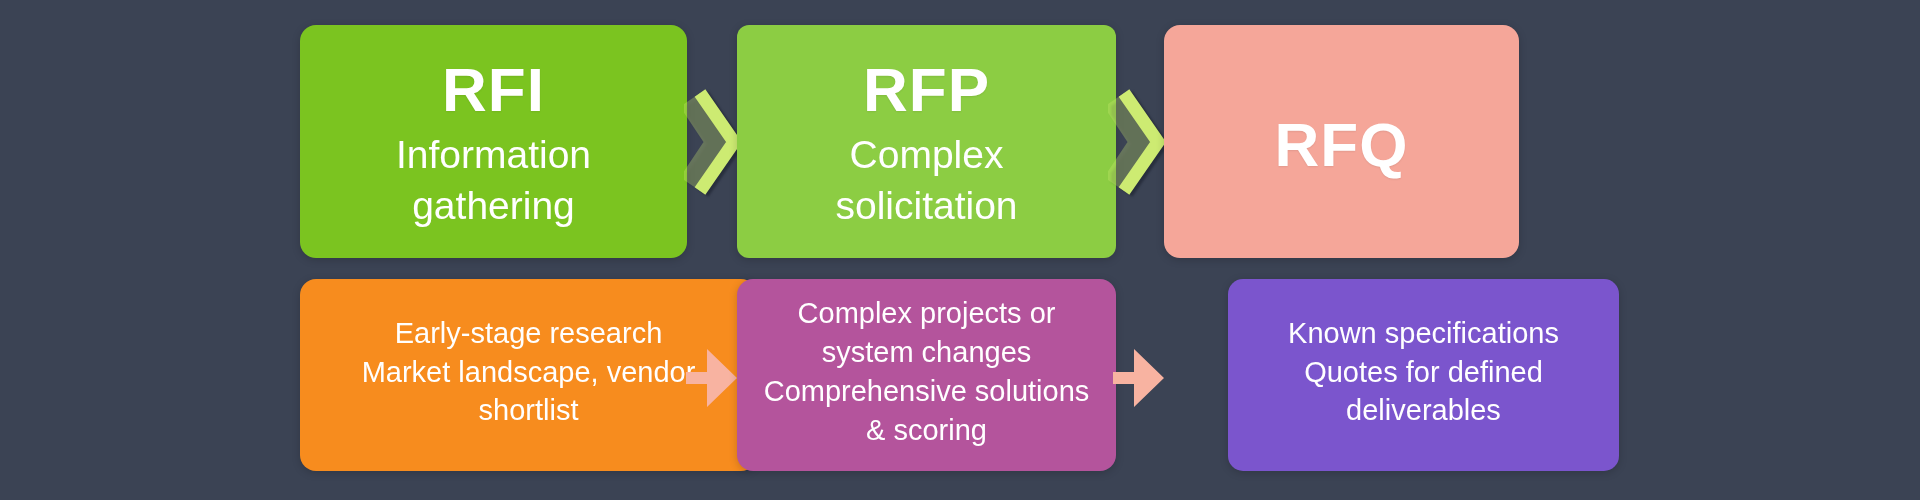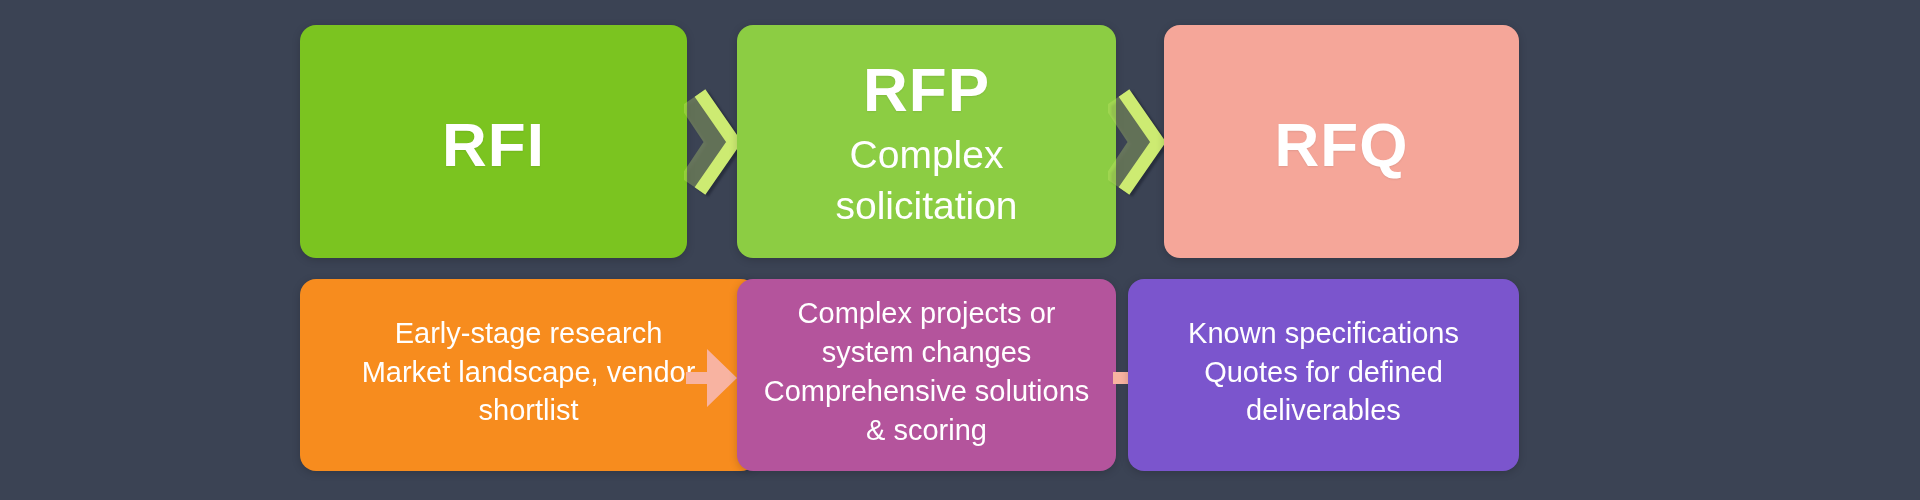--- a/index.html
+++ b/index.html
@@ -18,41 +18,41 @@
     flex-direction:column;
     align-items:center;
     justify-content:center;
     text-align:center;
     color:#fff;
     box-shadow:0 2px 8px rgba(0,0,0,0.18);
   }
   
   .stage{top:25px;height:233px;padding-top:6px;box-sizing:border-box;}
   .stage-rfi{left:300px;width:387px;background:var(--rfi-green,#7bc420);}
-  .stage-rfp{left:737px;width:379px;background:var(--rfp-green,#8ccd43);}
+  .stage-rfp{left:737px;width:379px;background:var(--rfp-green,#8ccd43);border-radius:12px;}
   .stage-rfq{left:1164px;width:355px;background:var(--rfq-salmon,#f5a699);}
   .stage-title{
     font-size:62px;
     font-weight:bold;
     line-height:1.05;
     letter-spacing:1px;
     text-shadow:0 1px 2px rgba(0,0,0,0.08);
   }
   .stage-subtitle{
     margin-top:8px;
     font-size:39px;
     line-height:1.3;
     white-space:pre-line;
     font-weight:400;
   }
   
   .detail{top:279px;height:192px;box-sizing:border-box;padding:10px 16px 16px 16px;}
   .detail-rfi{left:300px;width:457px;background:var(--orange,#f78c1e);}
   .detail-rfp{left:737px;width:379px;background:var(--magenta,#b4549c);}
-  .detail-rfq{left:1128px;width:391px;background:var(--purple,#7b55cd);}
+  .detail-rfq{left:1228px;width:391px;background:var(--purple,#7b55cd);border-radius:15px;}
   .detail-text{
     font-size:29px;
     line-height:1.34;
     white-space:pre-line;
   }
   
   .chevron{position:absolute;top:84px;width:64px;height:116px;}
   .chevron-1{left:684px;}
   .chevron-2{left:1108px;}
   .chevron polyline.main{
@@ -72,20 +72,22 @@
   .arrow-2{left:1113px;}
   .arrow polygon{fill:var(--arrow-salmon,#f8b3a1);}
 </style>
 </head>
 <body>
 
 <div class="canvas">
 
   <div class="card stage stage-rfi">
     <div class="stage-title">RFI</div>
+    <div class="stage-subtitle">Information
+gathering</div>
   </div>
 
   <svg class="chevron chevron-1" viewBox="0 0 64 116">
     <polyline class="glow" points="6,16 34,58 6,100"></polyline>
     <polyline class="main" points="16,9 50,58 16,107"></polyline>
   </svg>
 
   <div class="card stage stage-rfp">
     <div class="stage-title">RFP</div>
     <div class="stage-subtitle">Complex

